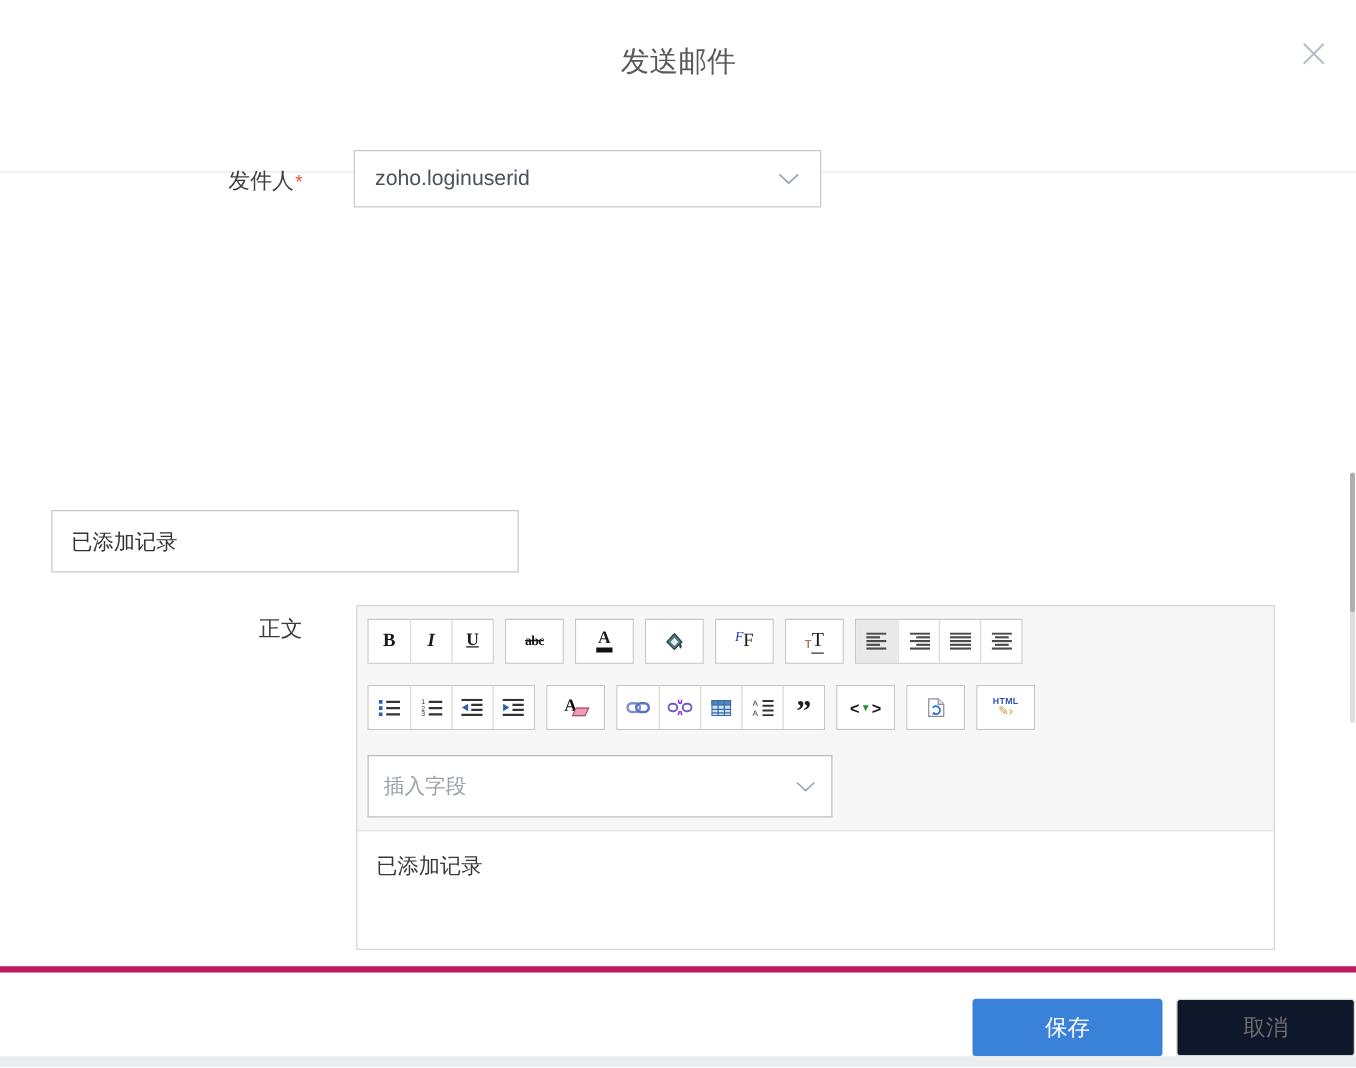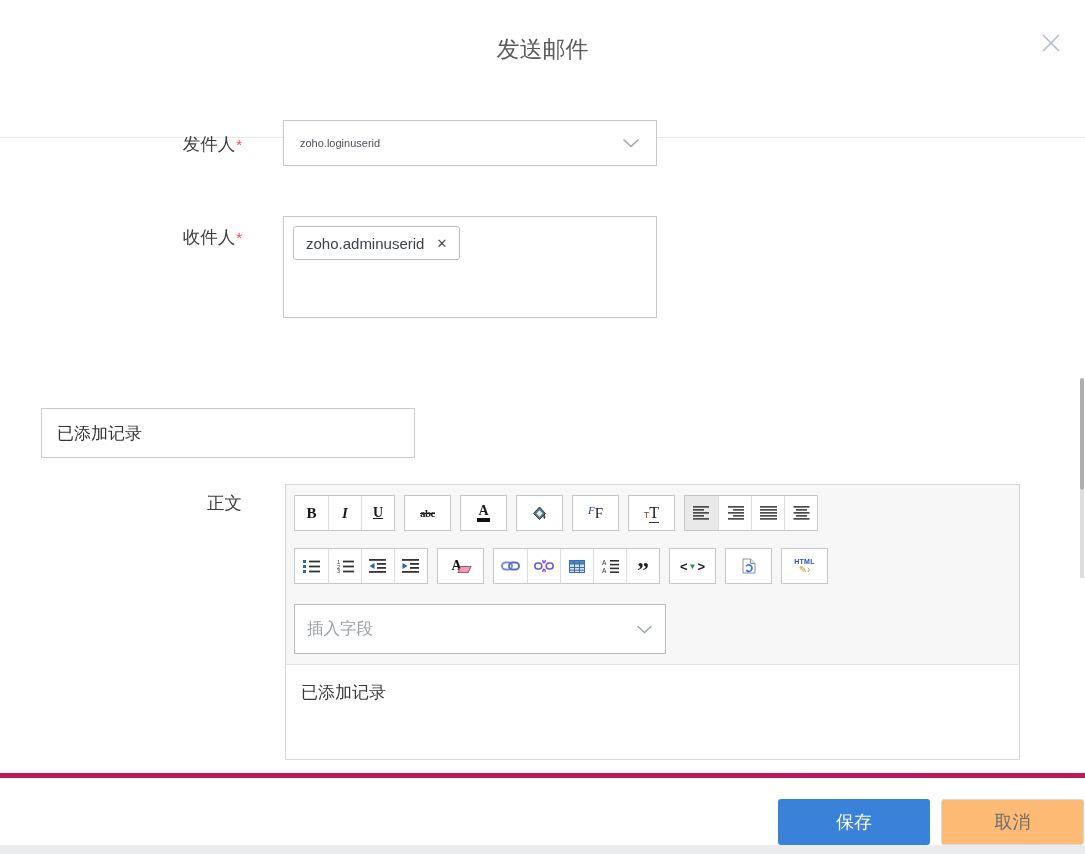--- a/index.html
+++ b/index.html
@@ -13,21 +13,21 @@
   .close-btn { position:absolute; top:32px; right:22px; width:22px; height:22px; background:none; border:none; cursor:pointer; }
 
   
   .row { position:absolute; left:0; display:flex; }
   .lbl { width:242px; text-align:right; font-size:17.5px; color:#3c3c3c; flex:none;padding-left:20px; }
   .req { color:#f04b3e; font-size:15px; margin-left:1px; }
   .field { margin-left:41px; }
 
   #row-sender { top:120px; } #row-sender .lbl { padding-top:12px; }
   .select-box { width:374px; height:46px; border:1px solid #c9c9c9; background:#fff; display:flex; align-items:center; padding:0 16px; cursor:pointer; }
-  .select-box .sel-text { font-size:11px; color:#4a515a; flex:1; }
+  .select-box .sel-text { font-size:17px; color:#4a515a; flex:1; }
 
   #row-recipient { top:216px; } #row-recipient .lbl { padding-top:9px; }
   .to-box { width:374px; height:102px; border:1px solid #c9c9c9; background:#fff; padding:9px; cursor:text; }
   .chip { display:inline-flex; align-items:center; border:1px solid #b9bdc2; border-radius:3px; background:#fff; height:34px; padding:0 12px; }
   .chip-text { font-size:15px; color:#3d4247; }
   .chip-x { font-size:13px; color:#4a4f54; margin-left:12px; background:none; border:none; cursor:pointer; }
 
   #row-links { top:346px; left:283px; display:flex; gap:17px; }
   .lnk { font-size:16.5px; color:#4285f2; text-decoration:none; cursor:pointer; }
 
@@ -65,21 +65,21 @@
   .ic-eraser .e { width:11px; height:7px; background:#ef9db4; border:1px solid #b05070; transform:skewX(-25deg); margin-left:-3px; margin-bottom:1px; }
 
   .insert-select { width:372px; height:50px; margin:20px 0 0 8px; border:1px solid #bbb; background:#fff; display:flex; align-items:center; padding:0 12px; cursor:pointer; }
   .insert-select .ph { flex:1; font-size:16.5px; color:#9aa0a6; }
 
   .editor-content { flex:1; margin-top:10px; background:#fff; border-top:1px solid #e4e4e4; padding:16px 15px; font-size:17px; color:#383838; cursor:text; }
 
   
   .dlg-footer { position:absolute; top:773px; left:0; width:100%; height:72px; background:#fff; border-top:5px solid #be185d; }
   .save-btn { position:absolute; left:778px; top:21px; width:152px; height:46px; background:#3a82d9; color:#fff; border:none; border-radius:3px; font-size:18px; font-family:inherit; cursor:pointer; }
-  .cancel-btn { position:absolute; left:941px; top:21px; width:143px; height:46px; background:#fdba74; color:#6d6d6d; border:1px solid #d8d8d8; border-radius:3px; font-size:18px; font-family:inherit; cursor:pointer; }
+  .cancel-btn { position:absolute; left:941px; top:21px; width:143px; height:46px; background:#0f172a; color:#6d6d6d; border:1px solid #d8d8d8; border-radius:3px; font-size:18px; font-family:inherit; cursor:pointer; }
   .bottom-strip { position:absolute; left:0; bottom:0; width:100%; height:9px; background:#ebecee; }
 
   
   .sb-thumb { position:absolute; right:1px; top:378px; width:4px; height:112px; background:#aeaeae; border-radius:2px; }
   .sb-track { position:absolute; right:1px; top:490px; width:4px; height:88px; background:#dedede; }
 
   svg { display:block; }
 </style>
 </head>
 <body>
@@ -105,31 +105,20 @@
         <span class="sel-text">zoho.loginuserid</span>
         <span>
           <svg width="18" height="10" viewBox="0 0 18 10">
               <polyline points="1.5,1.5 9,8.5 16.5,1.5" fill="none" stroke="#9aa3ad" stroke-width="1.4"></polyline>
             </svg>
         </span>
       </div>
     </div>
   </div>
 
-  <div class="row" id="row-recipient">
-    <div class="lbl"><span>收件人</span><span class="req">*</span></div>
-    <div class="field">
-      <div class="to-box">
-        <span class="chip">
-          <span class="chip-text">zoho.adminuserid</span>
-          <button class="chip-x">✕</button>
-        </span>
-      </div>
-    </div>
-  </div>
 
   <div id="row-links">
     <a class="lnk">添加抄送</a>
     <a class="lnk">添加密件抄送</a>
     <a class="lnk">添加回复邮箱</a>
   </div>
 
   <div class="row" id="row-subject">
     <div class="field">
       <input class="subject-input" type="text" value="已添加记录" style="">

